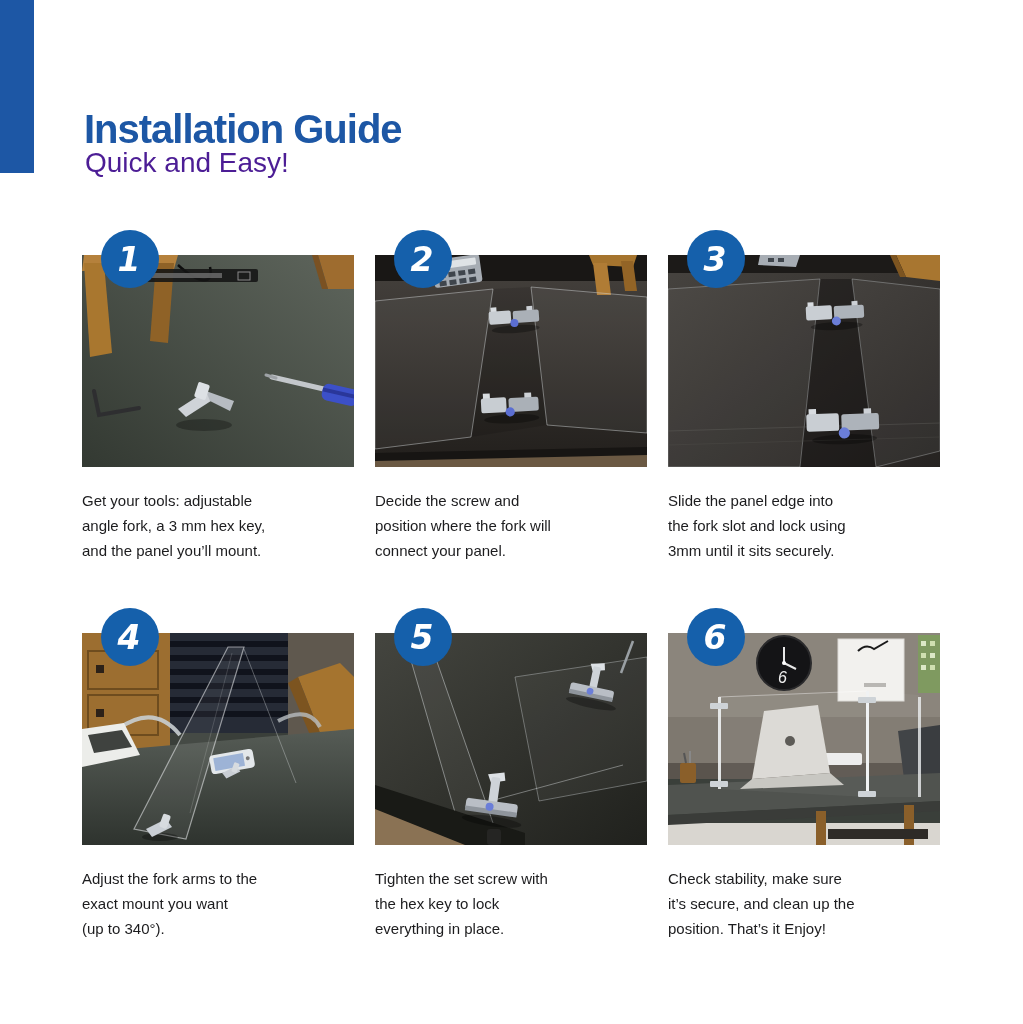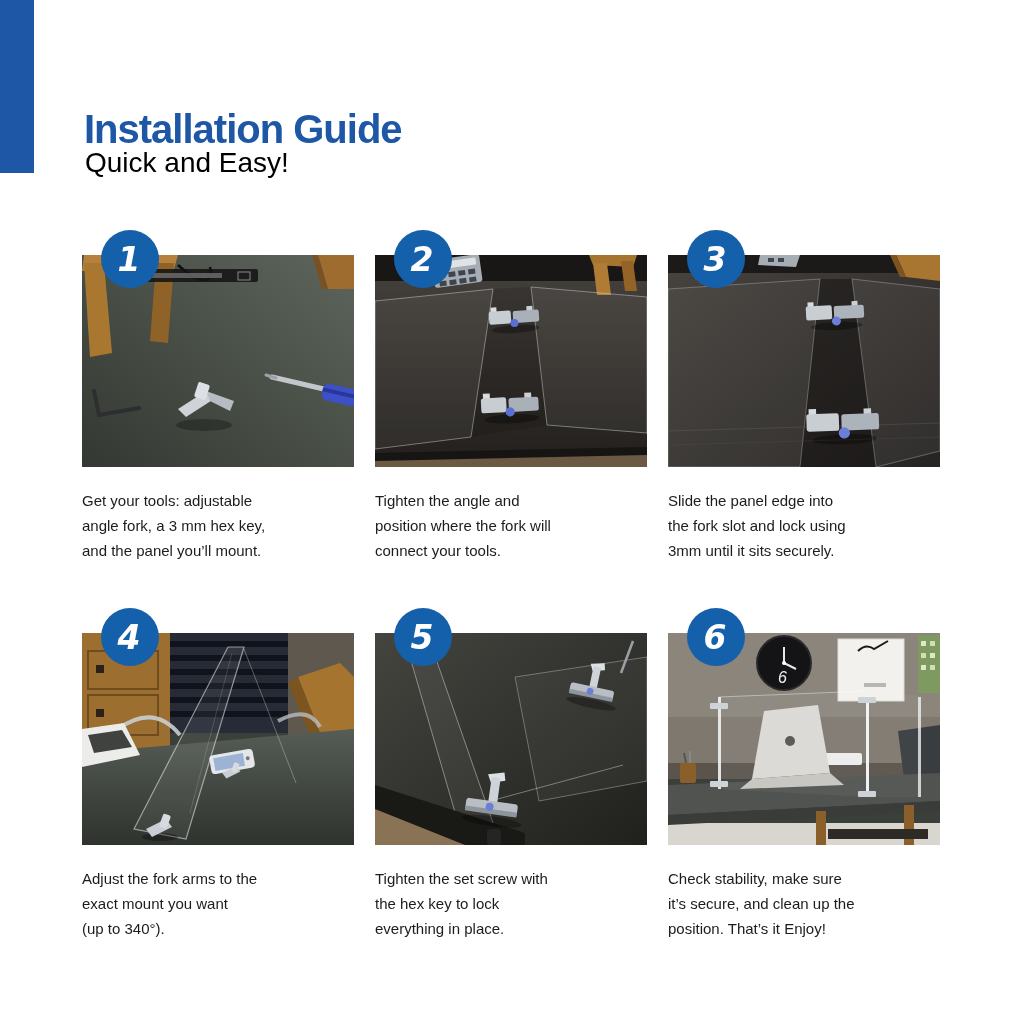--- a/index.html
+++ b/index.html
@@ -10,21 +10,21 @@
     --accent:#1d57a5;--badge:#1560ab;--captext:#1c1c1e;
   }
   .blue-bar{position:absolute;left:0;top:0;width:34px;height:173px;background:var(--accent);}
   .page-title{
     position:absolute;left:84px;top:82px;
     font-size:40px;font-weight:bold;color:var(--accent);
     letter-spacing:-1px;line-height:1;
   }
   .page-subtitle{
     position:absolute;left:85px;top:148px;
-    font-size:28px;color:#000000;line-height:1.1;
+    font-size:28px;color:#4c1d95;line-height:1.1;
   }
   .step{position:absolute;width:272px;margin:0;}
   .photo{
     position:relative;width:272px;height:212px;overflow:hidden;
     background:#3a3f3a;
   }
   .photo svg{display:block;width:272px;height:212px;}
   .badge{
     position:absolute;left:19px;top:-25px;width:58px;height:58px;
     background:var(--badge);border-radius:50%;
@@ -136,23 +136,23 @@
           <rect x="12" y="-10" width="6" height="5" fill="#cdd1d6"></rect>
         <rect x="-26" y="-7" width="22" height="13" rx="2" fill="#c8cdd2"></rect>
         <rect x="-2" y="-6" width="26" height="12" rx="2" fill="#aab0b7"></rect>
         <circle cx="-1" cy="6" r="4" fill="#5b6ed2"></circle>
       </g>
       <polygon points="0,198 272,192 272,212 0,212" fill="#171513"></polygon>
       <polygon points="0,206 272,200 272,212 0,212" fill="#6b5943"></polygon>
     </svg>
   </div>
   <figcaption class="caption">
-    <span>Tighten the angle and</span>
+    <span>Decide the screw and</span>
       <span>position where the fork will</span>
-      <span>connect your tools.</span>
+      <span>connect your panel.</span>
   </figcaption>
 </figure>
 
 <figure class="step" style="left:668px;top:255px;">
   <div class="badge">
       <span>3</span>
     </div>
   <div class="photo">
     <svg viewBox="0 0 272 212">
       <defs>

